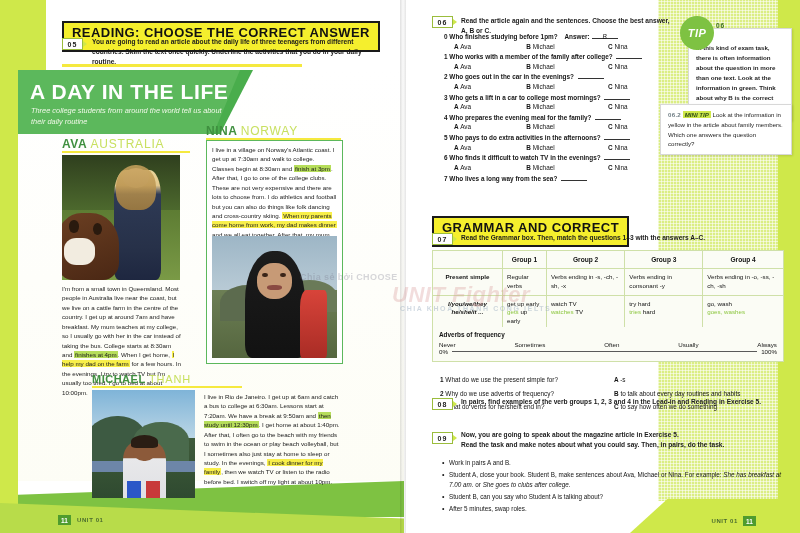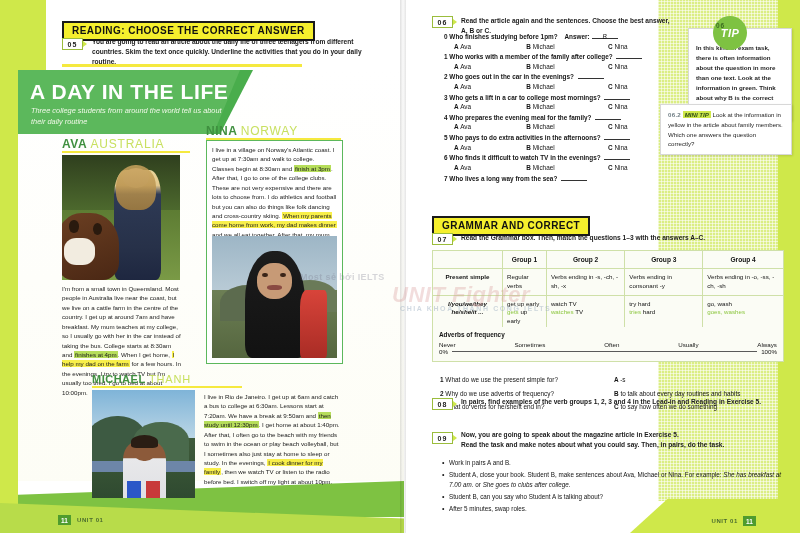--- a/index.html
+++ b/index.html
@@ -85,22 +85,22 @@
   .spine {
     position: absolute; left: 400px; top: 0; width: 6px; height: 533px;
     background: linear-gradient(90deg, rgba(0,0,0,.12), rgba(0,0,0,.02), rgba(0,0,0,.10));
   }
 
   
   .banner {
     position: absolute;
     border: 2px solid #1a1a1a;
     background: #f5ef2d;
-    padding: 2px 8px 3px 8px;
-    font-size: 10px; font-weight: bold; letter-spacing: .45px;
+    padding: 2px 8px 10px 8px;
+    font-size: 13px; font-weight: bold; letter-spacing: .45px;
     color: #111;
     white-space: nowrap;
   }
   #reading-banner { left: 62px; top: 21px; }
   #grammar-banner { left: 432px; top: 216px; }
 
   
   .ex-num {
     position: absolute;
     width: 21px; height: 12px;
@@ -193,21 +193,20 @@
   }
 
   
   .tip-bubble {
     position: absolute; left: 680px; top: 16px; width: 34px; height: 34px;
     border-radius: 50%; background: #7ec242;
     display: flex; align-items: center; justify-content: center;
     color: #ffffff; font-size: 11px; font-weight: bold; font-style: italic;
     letter-spacing: .4px;
     z-index: 5;
-    margin-left: 33px;
   }
   .tip-num {
     position: absolute; left: 716px; top: 22px;
     font-size: 6.5px; font-weight: bold; color: #3b6b20; letter-spacing: 1px;
     z-index: 5;
   }
   .tip-card {
     position: absolute; left: 688px; top: 28px; width: 104px; min-height: 66px;
     background: #ffffff; border: .8px solid #d8d8d8;
     padding: 14px 7px 7px 7px;
@@ -577,15 +576,15 @@
       <li><span>Student A, close your book. Student B, make sentences about Ava, Michael or Nina. For example: </span><i>She has breakfast at 7.00 am.</i><span> or </span><i>She goes to clubs after college.</i></li>
       <li><span>Student B, can you say who Student A is talking about?</span></li>
       <li><span>After 5 minutes, swap roles.</span></li>
     </ul>
 
   <div class="pg-label" style="right:62px; bottom:9px;">UNIT 01</div>
   <div class="pg-badge" style="right:44px; bottom:7px;">11</div>
 
   <div class="wm1">UNIT Fighter</div>
   <div class="wm2">CHIA KHOA THANH CONG IELTS</div>
-  <div class="wm3">Most sẻ bởi IELTS</div>
+  <div class="wm3">Chia sẻ bởi CHOOSE</div>
 
 </div>
 
 </body></html>

